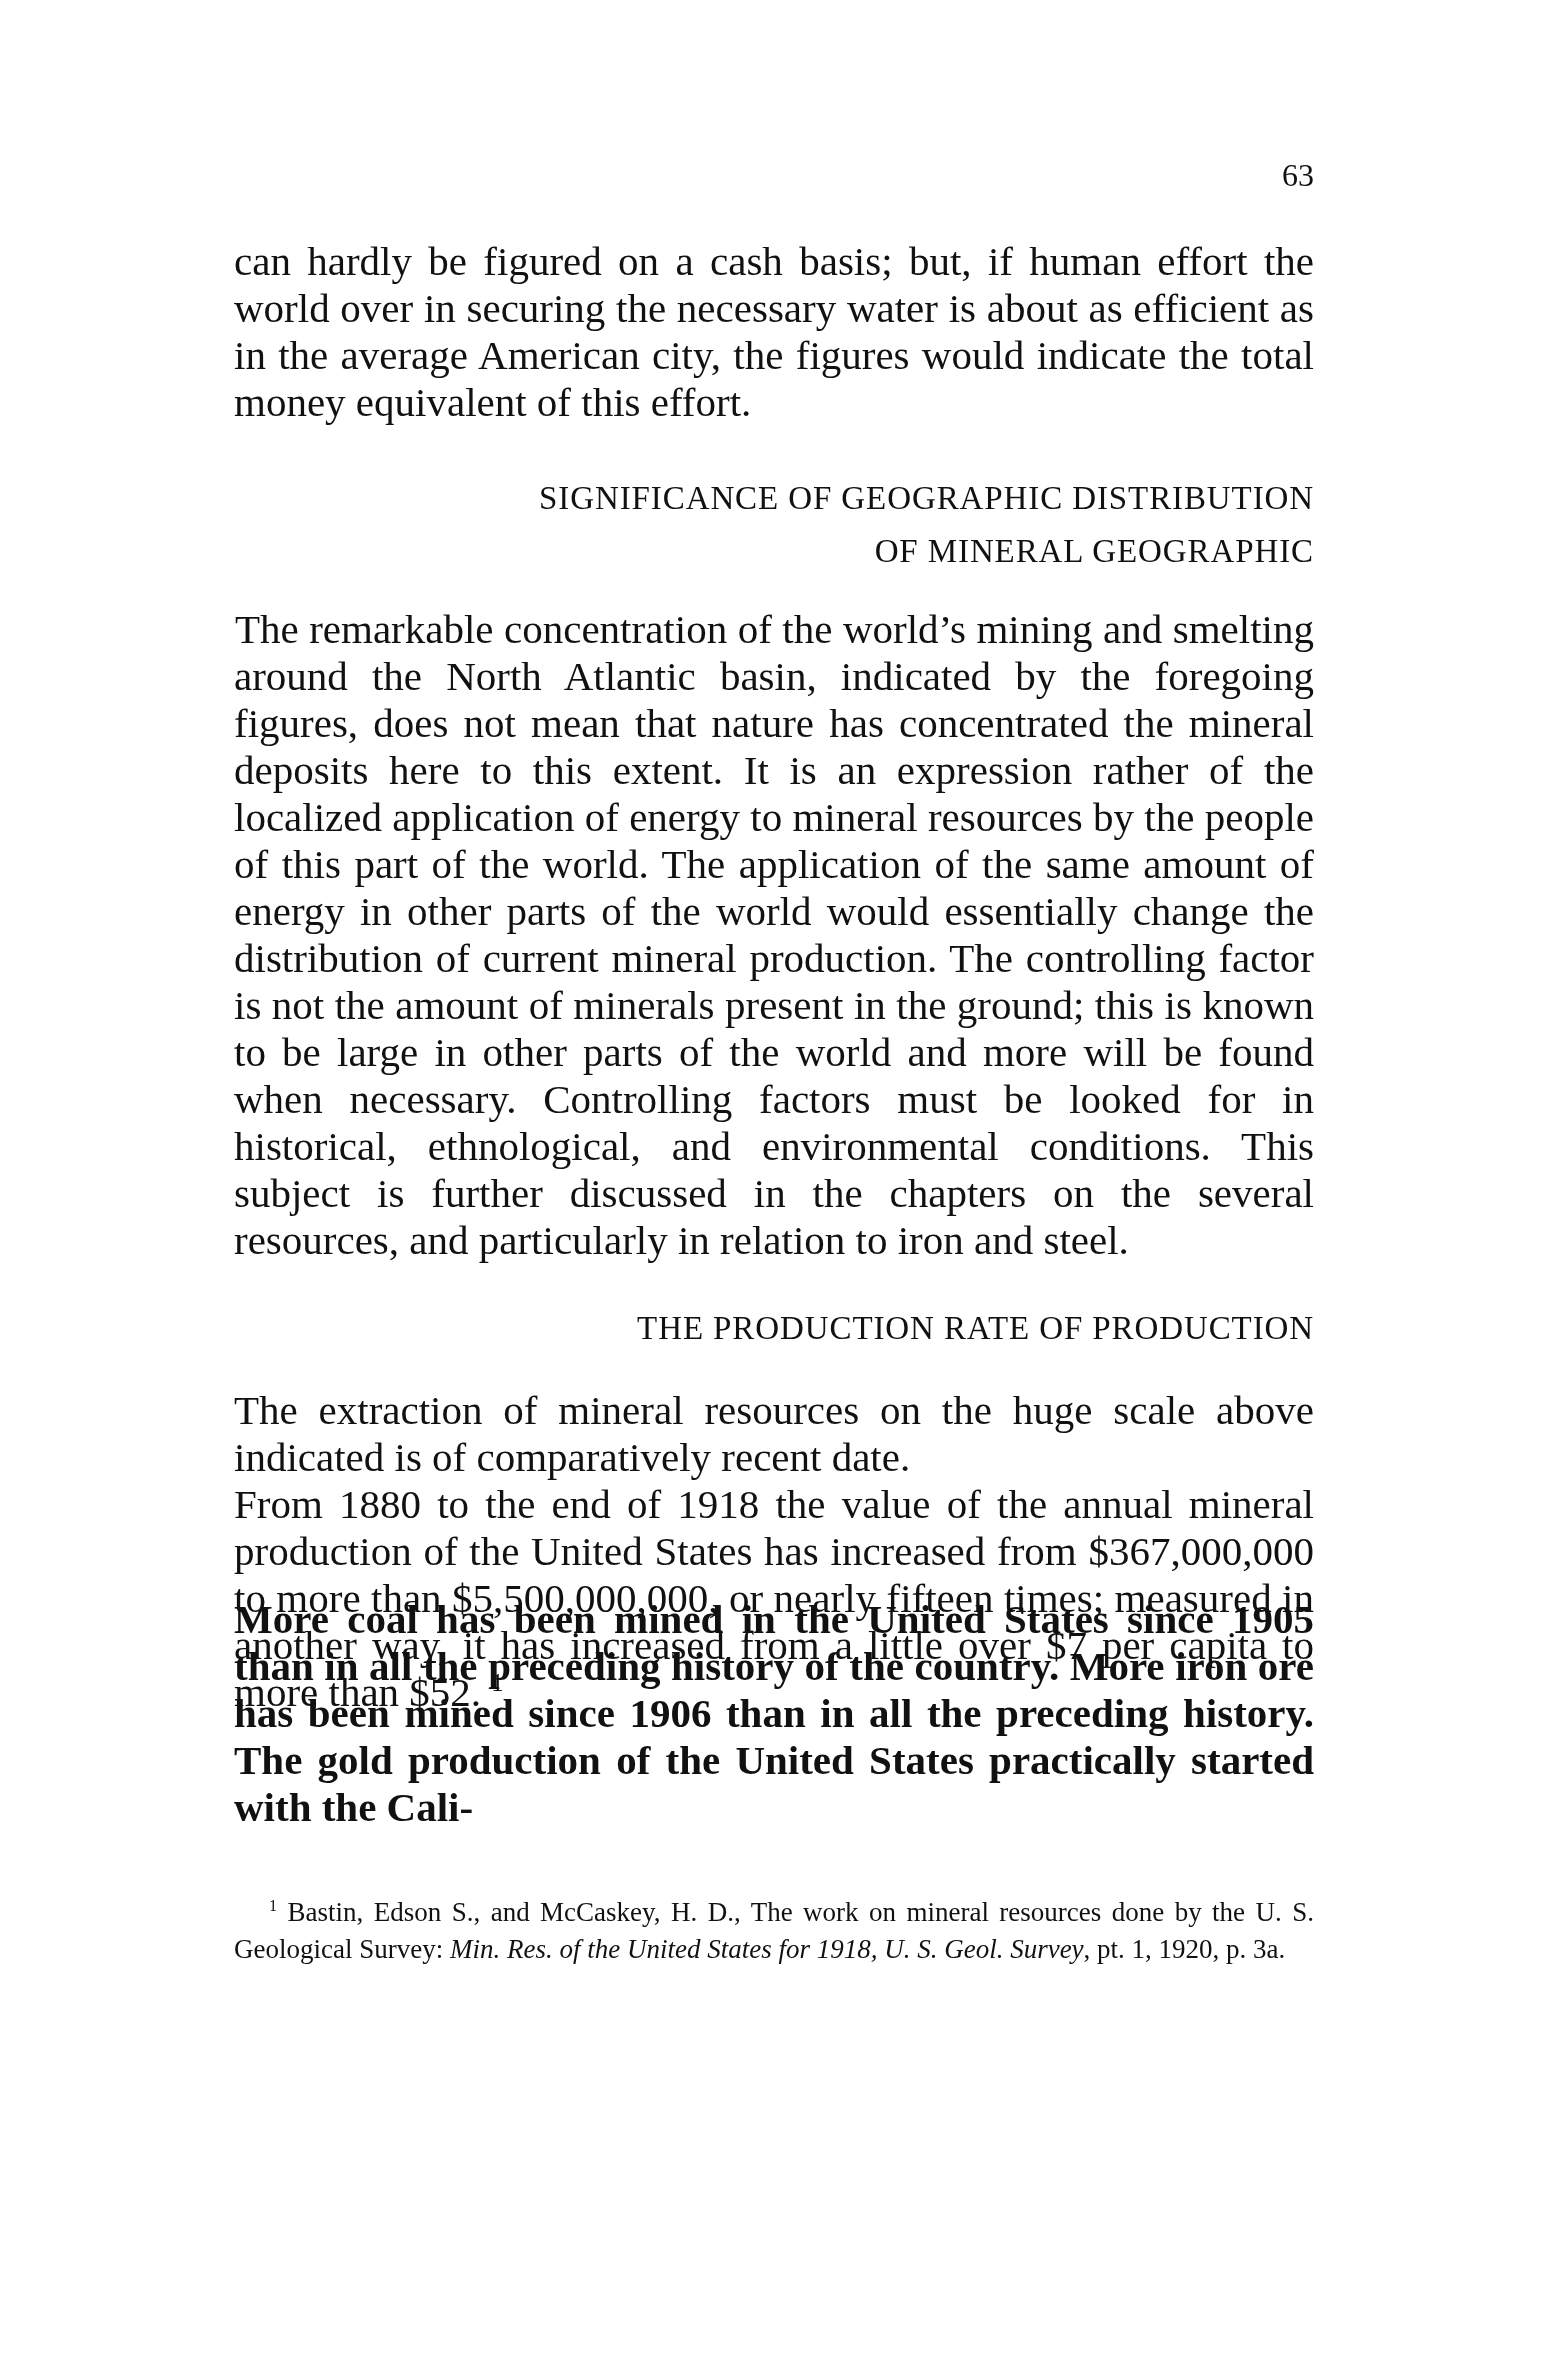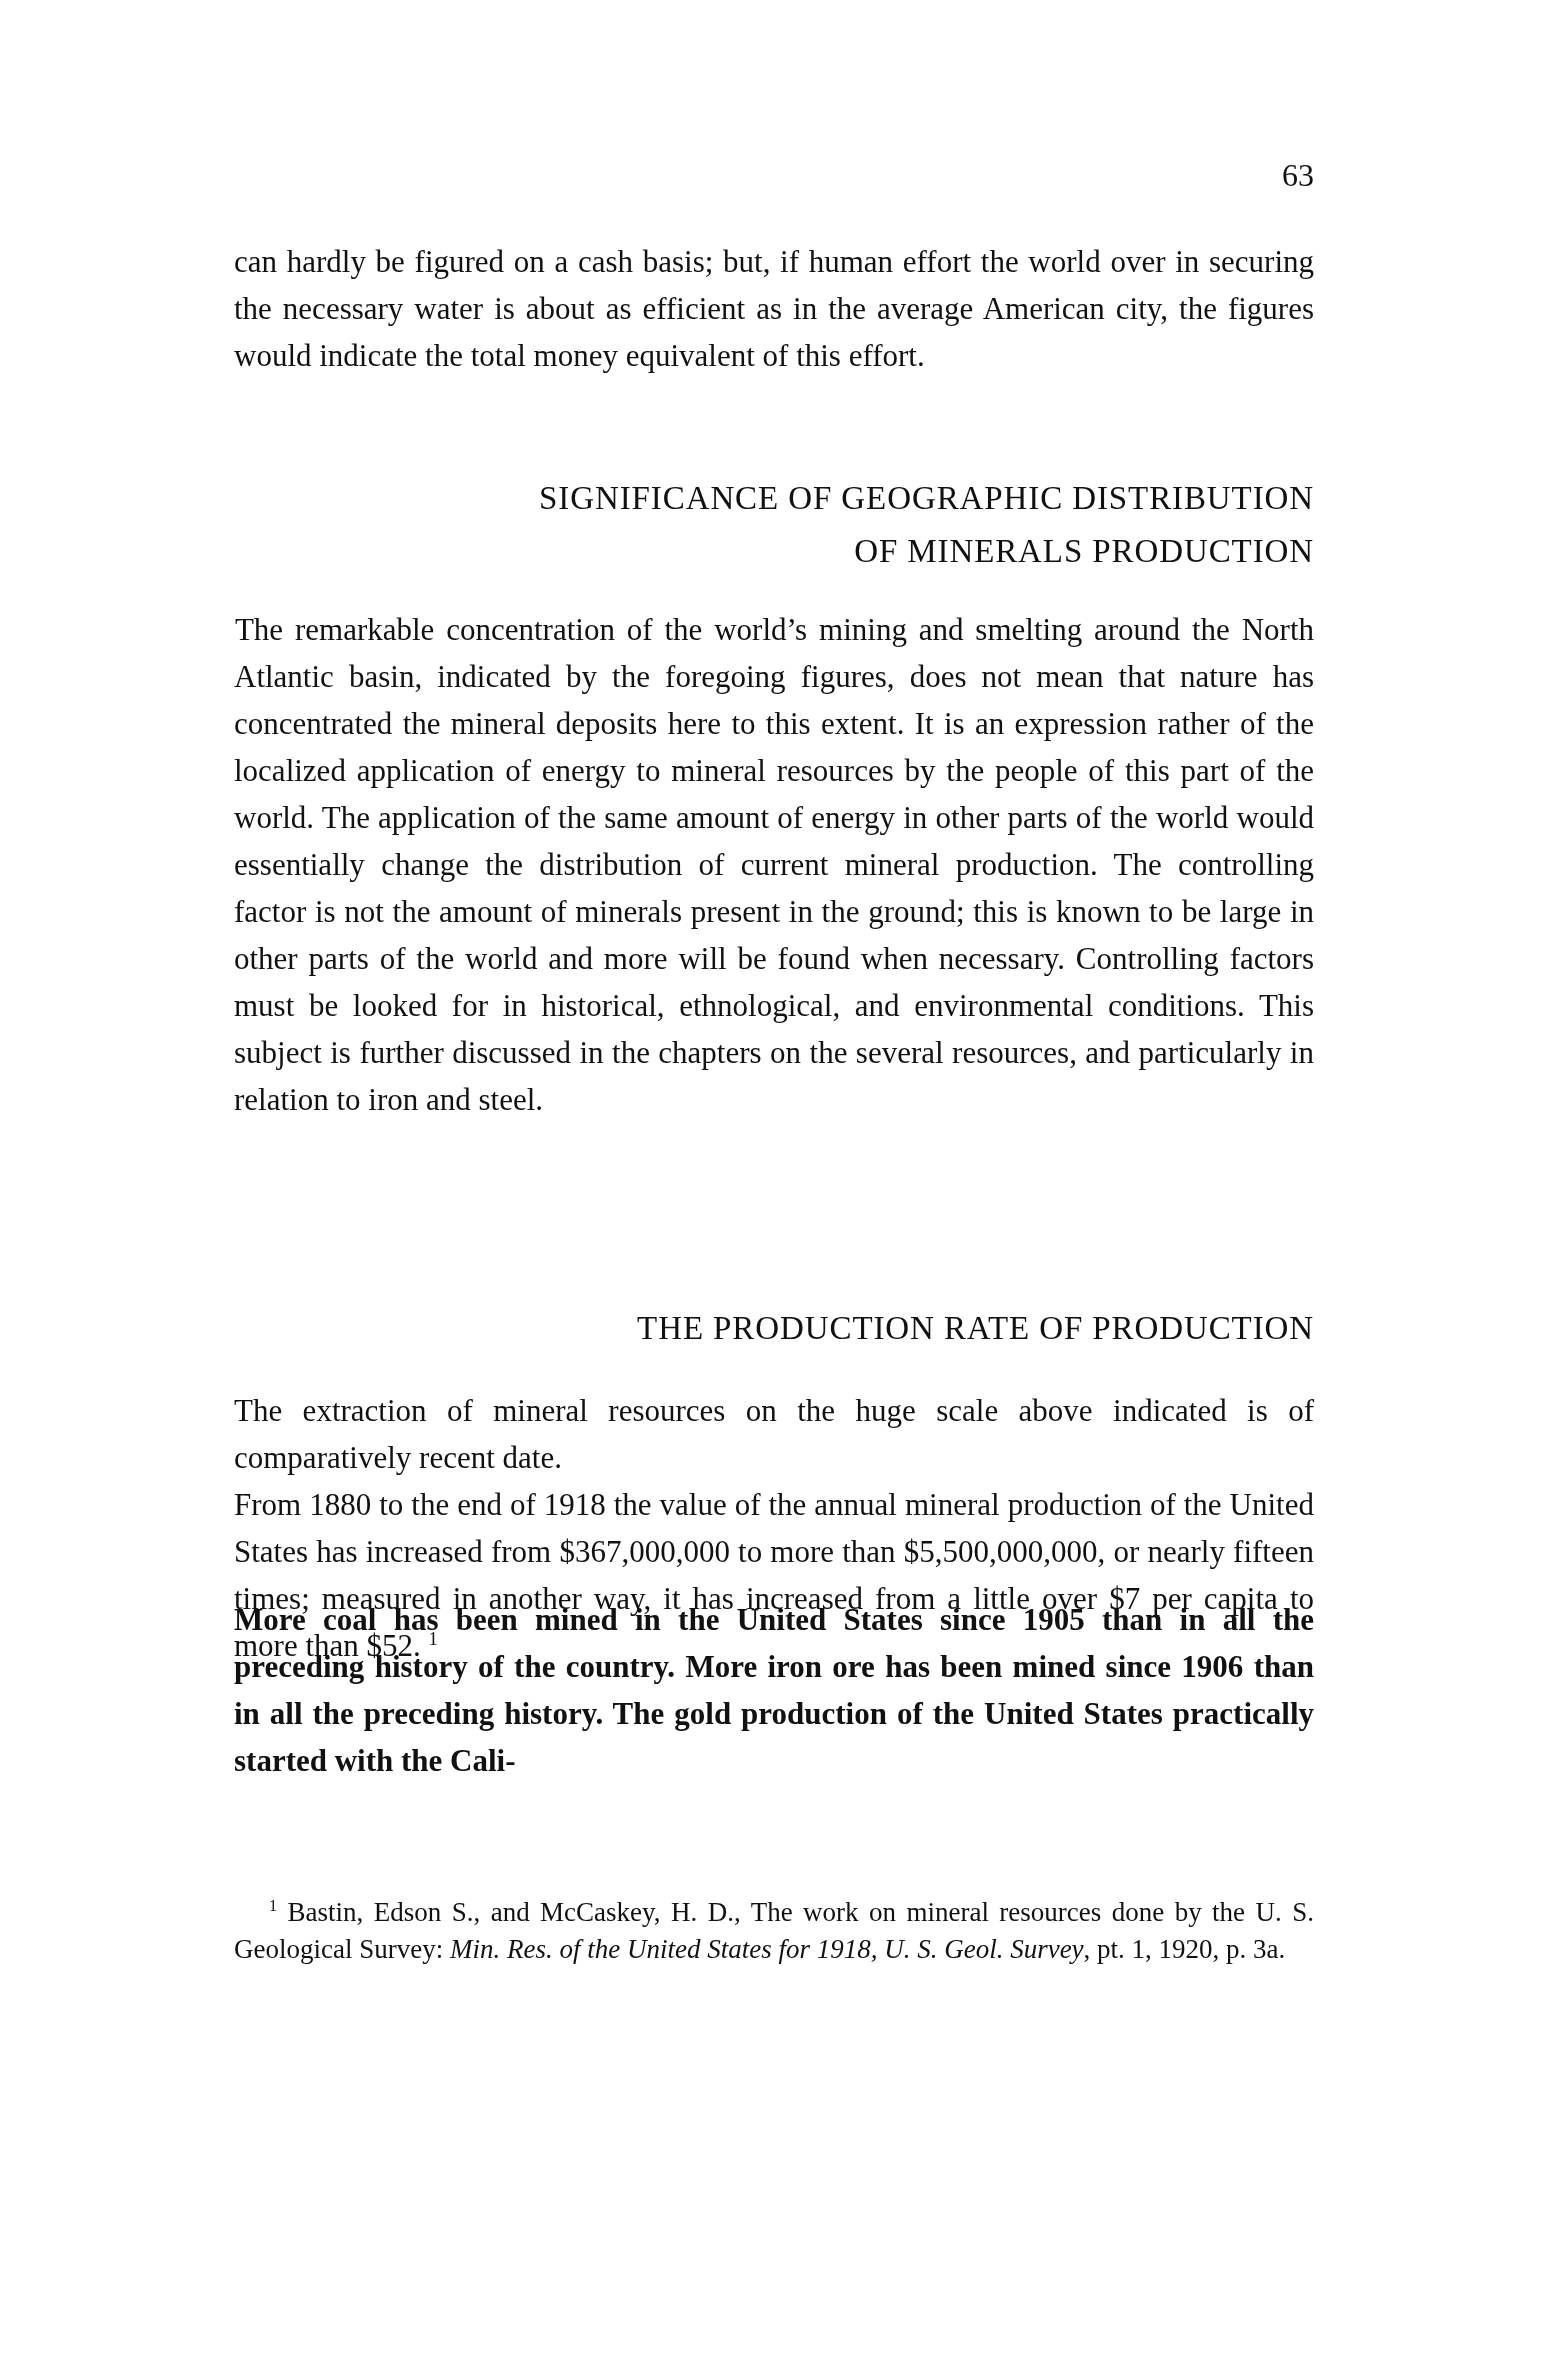--- a/index.html
+++ b/index.html
@@ -2,41 +2,41 @@
 <html style="font-size:15px"><head>
 <meta charset="utf-8">
 <style>
   html, body { margin:0; padding:0; background:#ffffff; }
   body { width:1548px; height:2374px; position:relative; overflow:hidden;
          font-family:"Liberation Serif","DejaVu Serif",serif; color:#111; }
   .page { position:absolute; left:234px; top:0; width:1080px; }
   .running-head { position:absolute; top:157px; left:0; width:1080px; height:47px; font-size:32px; letter-spacing:1.9px; }
   .running-title { position:absolute; left:238px; top:0; }
   .page-number { position:absolute; right:0; top:0; letter-spacing:0; }
-  .block { position:absolute; left:0; width:1080px; font-size:31px; line-height:47px; text-align:justify; }
+  .block { position:absolute; left:0; width:1080px; font-size:41px; line-height:47px; text-align:justify; }
   .heading { position:absolute; left:0; width:1080px; text-align:right; font-size:33px; line-height:47px; letter-spacing:0.9px; }
   p { margin:0; }
   .fn { position:absolute; left:0; width:1080px; font-size:27px; line-height:37px; text-align:justify; }
   .fn-first { text-indent:35px; }
   i { font-style:italic; }
   sup { font-size:60%; vertical-align:super; line-height:0; }
 </style>
 </head>
 <body>
 
 <div class="page">
 
   <div class="running-head">
     <span class="page-number">63</span>
   </div>
 
   <p class="block" style="top:238px;">can hardly be figured on a cash basis; but, if human effort the world over in securing the necessary water is about as efficient as in the average American city, the figures would indicate the total money equivalent of this effort.</p>
 
   <div class="heading" style="top:475px;">SIGNIFICANCE OF GEOGRAPHIC DISTRIBUTION</div>
-  <div class="heading" style="top:528px;">OF MINERALS PRODUCTION</div>
+  <div class="heading" style="top:528px;">OF MINERAL GEOGRAPHIC</div>
 
   <p class="block" style="top:606px; text-indent:0.9px;">The remarkable concentration of the world’s mining and smelting around the North Atlantic basin, indicated by the foregoing figures, does not mean that nature has concentrated the mineral deposits here to this extent. It is an expression rather of the localized application of energy to mineral resources by the people of this part of the world. The application of the same amount of energy in other parts of the world would essentially change the distribution of current mineral production. The controlling factor is not the amount of minerals present in the ground; this is known to be large in other parts of the world and more will be found when necessary. Controlling factors must be looked for in historical, ethnological, and environmental conditions. This subject is further discussed in the chapters on the several resources, and particularly in relation to iron and steel.</p>
 
   <div class="heading" style="top:1305px;">THE PRODUCTION RATE OF PRODUCTION</div>
 
   <p class="block" style="top:1387px;">The extraction of mineral resources on the huge scale above indicated is of comparatively recent date.</p>
 
   <p class="block" style="top:1481px;"><span>From 1880 to the end of 1918 the value of the annual mineral production of the United States has increased from $367,000,000 to more than $5,500,000,000, or nearly fifteen times; measured in another way, it has increased from a little over $7 per capita to more than $52.</span> <sup>1</sup></p>
 
   <p class="block" style="top:1596px;font-weight:bold;">More coal has been mined in the United States since 1905 than in all the preceding history of the country. More iron ore has been mined since 1906 than in all the preceding history. The gold production of the United States practically started with the Cali-</p>

